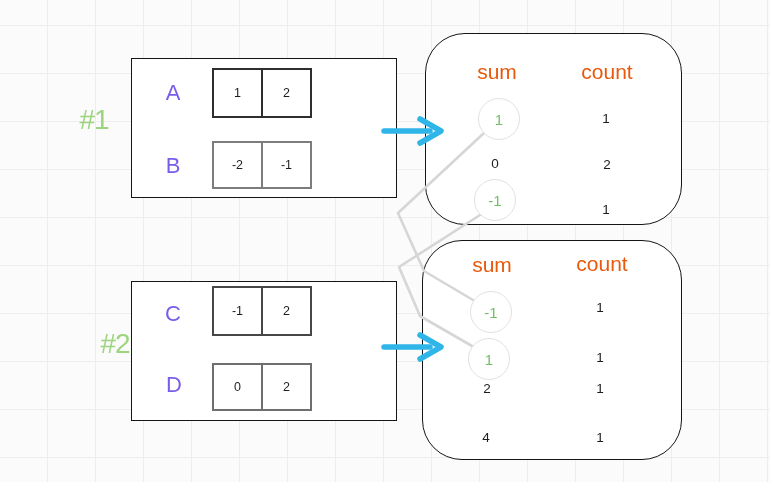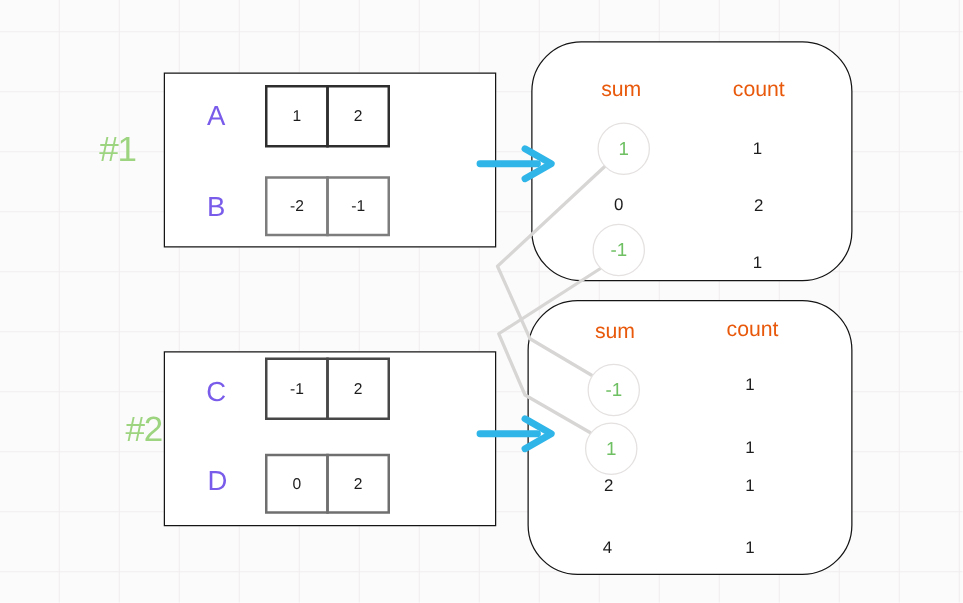--- a/index.html
+++ b/index.html
@@ -11,21 +11,21 @@
       linear-gradient(to bottom, #f0eded 1px, transparent 1px);
     background-size:48px 48px;
     background-position:-1px -23px;
     font-family:"Liberation Sans", sans-serif;
   }
   .gbox{position:absolute;border:1.6px solid #151515;background:#ffffff;z-index:1;box-sizing:border-box;}
   .rbox{position:absolute;border:1.6px solid #151515;border-radius:40px;background:#ffffff;z-index:1;box-sizing:border-box;}
   .abs{position:absolute;display:flex;align-items:center;justify-content:center;}
   .grp-label{color:#9cd47f;font-size:28px;z-index:3;letter-spacing:-1px;}
   .arr-label{color:#7a5cea;font-size:22px;z-index:3;}
-  .hdr{color:#e8590c;font-size:17px;z-index:3;}
+  .hdr{color:#e8590c;font-size:21px;z-index:3;}
   .val{font-size:13.5px;color:#1d1d1d;z-index:3;}
   .cellrow{position:absolute;display:flex;z-index:1;background:#fff;box-sizing:border-box;}
   .cell{width:51px;display:flex;align-items:center;justify-content:center;
         font-size:12.5px;color:#1d1d1d;box-sizing:border-box;}
   .cell + .cell{margin-left:-2px;}
   .hl-circle{
     position:absolute;width:42px;height:42px;border:1.5px solid #e4e1e0;border-radius:50%;
     background:#ffffff;display:flex;align-items:center;justify-content:center;
     color:#6fc063;font-size:15px;z-index:3;box-sizing:border-box;
   }

